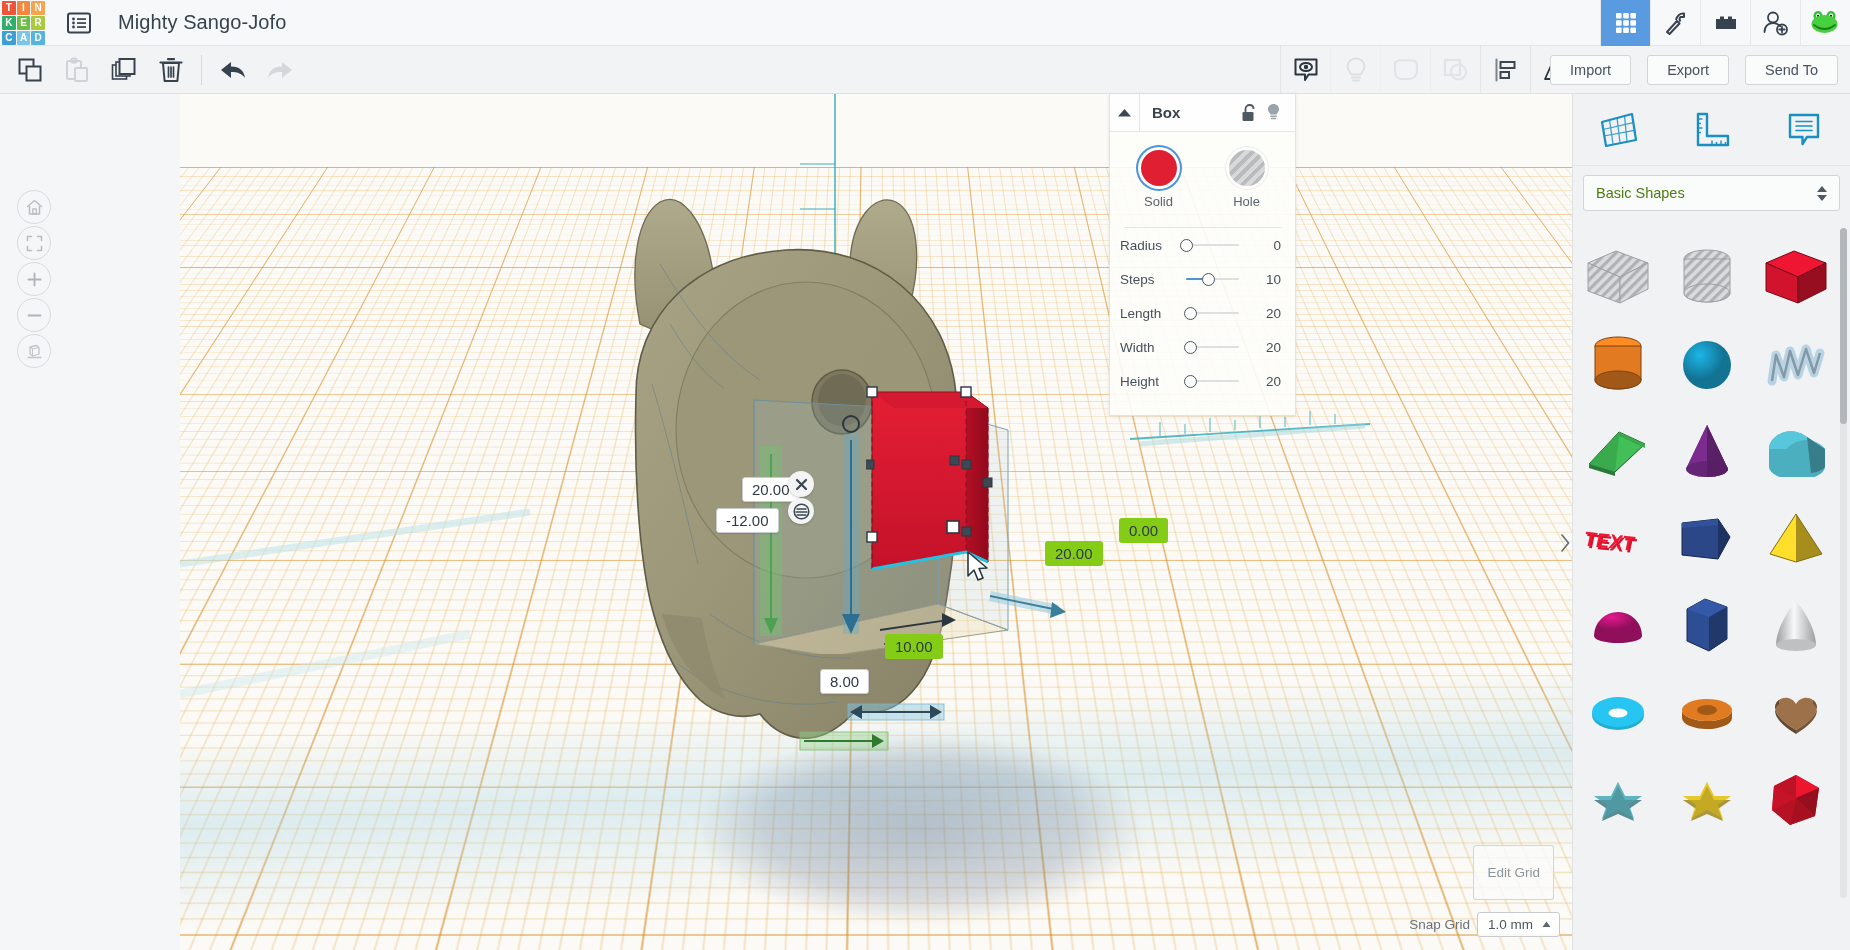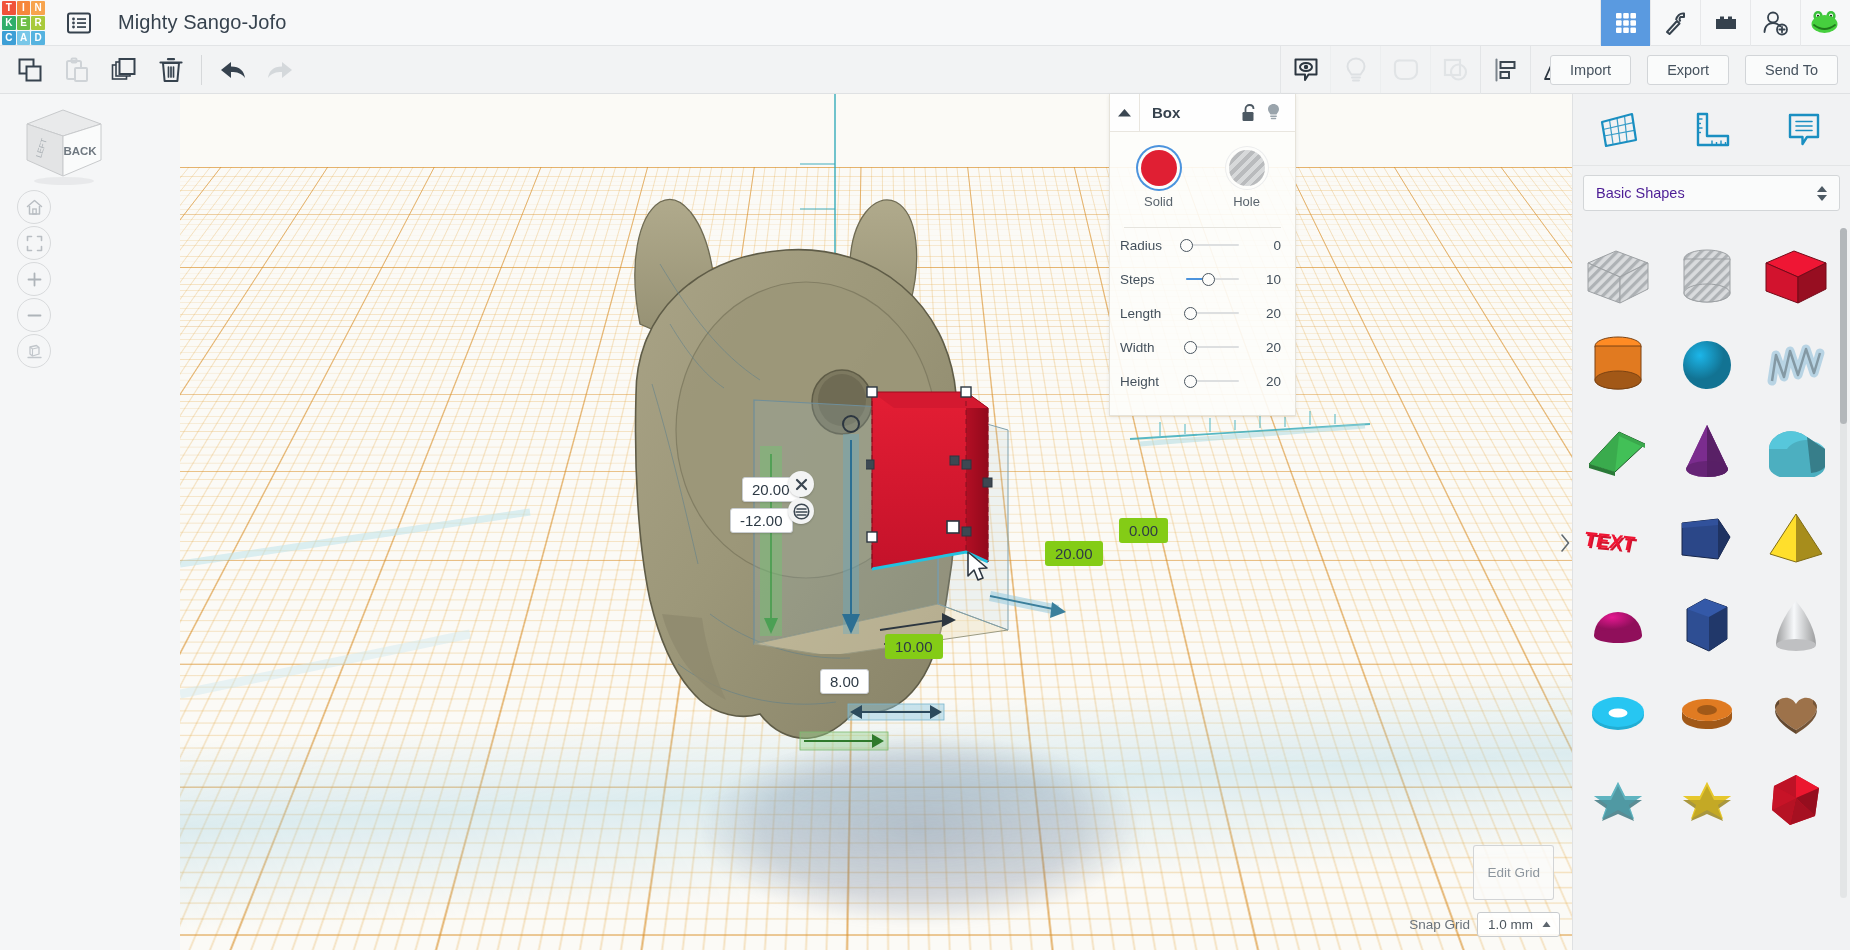--- a/index.html
+++ b/index.html
@@ -229,21 +229,21 @@
     background: #f1f2f3; border-left: 1px solid #dfe1e3;
   }
   .rp-icons { display: flex; height: 72px; border-bottom: 1px solid #e3e5e6; }
   .rp-icon {
     flex: 1; display: flex; align-items: center; justify-content: center; cursor: pointer;
   }
   .rp-select-wrap { padding: 9px 10px 10px; }
   .rp-select {
     height: 36px; border: 1px solid #d3d6d8; border-radius: 3px; background: #fafbfb;
     display: flex; align-items: center; padding: 0 12px;
-    font-size: 14.5px; color: #4c1d95; cursor: pointer;
+    font-size: 14.5px; color: #4d7c0f; cursor: pointer;
   }
   .rp-select .spin { margin-left: auto; display: flex; flex-direction: column; gap: 3px; }
   .shapes-grid {
     position: absolute; top: 130px; left: 0; width: 268px; height: 726px;
     display: grid; grid-template-columns: repeat(3, 1fr);
     grid-auto-rows: 87px; align-items: center; justify-items: center;
     padding-top: 10px;
   }
   .shape-cell {
     width: 80px; height: 80px; display: flex; align-items: center; justify-content: center;
@@ -427,31 +427,20 @@
     </div>
 
     <div class="tool-grp-right">
       <div class="txt-btn">Import</div>
       <div class="txt-btn">Export</div>
       <div class="txt-btn">Send To</div>
     </div>
   </div>
 
   <div class="leftcol">
-    <div class="viewcube">
-      <svg width="92" height="86" viewBox="0 0 92 86">
-        <path d="M10 22 L46 8 L84 22 L84 58 L46 74 L10 58 Z" fill="#f3f4f5"></path>
-        <path d="M10 22 L46 8 L84 22 L46 34 Z" fill="#e9eaeb" stroke="#c8cacc" stroke-width="1"></path>
-        <path d="M10 22 L46 34 L46 74 L10 58 Z" fill="#e3e4e5" stroke="#c8cacc" stroke-width="1"></path>
-        <path d="M46 34 L84 22 L84 58 L46 74 Z" fill="#fafbfb" stroke="#c8cacc" stroke-width="1"></path>
-        <text x="63" y="53" font-family="Liberation Sans, sans-serif" font-size="11.5" font-weight="bold" fill="#6f7880" text-anchor="middle">BACK</text>
-        <text x="27" y="47" font-family="Liberation Sans, sans-serif" font-size="8" fill="#aab0b5" text-anchor="middle" transform="rotate(-72 27 47)">LEFT</text>
-        <ellipse cx="47" cy="79" rx="30" ry="4" fill="#e3e4e5" opacity=".7"></ellipse>
-      </svg>
-    </div>
 
     <div class="vbtn" style="top:96px;">
       <svg width="19" height="19" viewBox="0 0 19 19">
         <path d="M2.5 8.5 L9.5 2.5 L16.5 8.5" fill="none" stroke="#b9bec3" stroke-width="1.5" stroke-linejoin="round" stroke-linecap="round"></path>
         <path d="M4.5 8 v8 h10 v-8" fill="none" stroke="#b9bec3" stroke-width="1.5" stroke-linejoin="round"></path>
         <rect x="7.8" y="11" width="3.4" height="5" fill="none" stroke="#b9bec3" stroke-width="1.3"></rect>
       </svg>
     </div>
     <div class="vbtn" style="top:132px;">
       <svg width="19" height="19" viewBox="0 0 19 19">
@@ -622,21 +611,21 @@
       <path d="M172 111 L160 118 L172 125 Z" fill="#2c4a5c"></path>
       <path d="M240 111 L252 118 L240 125 Z" fill="#2c4a5c"></path>
 
       <rect x="110" y="138" width="88" height="18" fill="rgba(150,210,140,.42)" stroke="#7cba6f" stroke-width=".8"></rect>
       <path d="M114 147 h74" stroke="#2f7a2c" stroke-width="1.8"></path>
       <path d="M182 140 L194 147 L182 154 Z" fill="#2f7a2c"></path>
     </svg>
 
     <div id="measurement-layer">
         <div class="mlabel" style="left: 562px; top: 383px;">20.00</div>
-        <div class="mlabel" style="left: 550px; top: 414px;">-12.00</div>
+        <div class="mlabel" style="left: 536px; top: 414px;">-12.00</div>
         <div class="mlabel plain" style="left: 939px; top: 424px;">0.00</div>
         <div class="mlabel plain" style="left: 865px; top: 447px;">20.00</div>
         <div class="mlabel plain" style="left: 705px; top: 540px;">10.00</div>
         <div class="mlabel" style="left: 640px; top: 575px;">8.00</div>
       </div>
     <div id="mini-button-layer">
         <div class="mini-circ" style="left: 608px; top: 377px;">
           <svg width="13" height="13" viewBox="0 0 13 13">
             <path d="M2 2 L11 11 M11 2 L2 11" stroke="#3b4752" stroke-width="2.2" stroke-linecap="round"></path>
           </svg>

